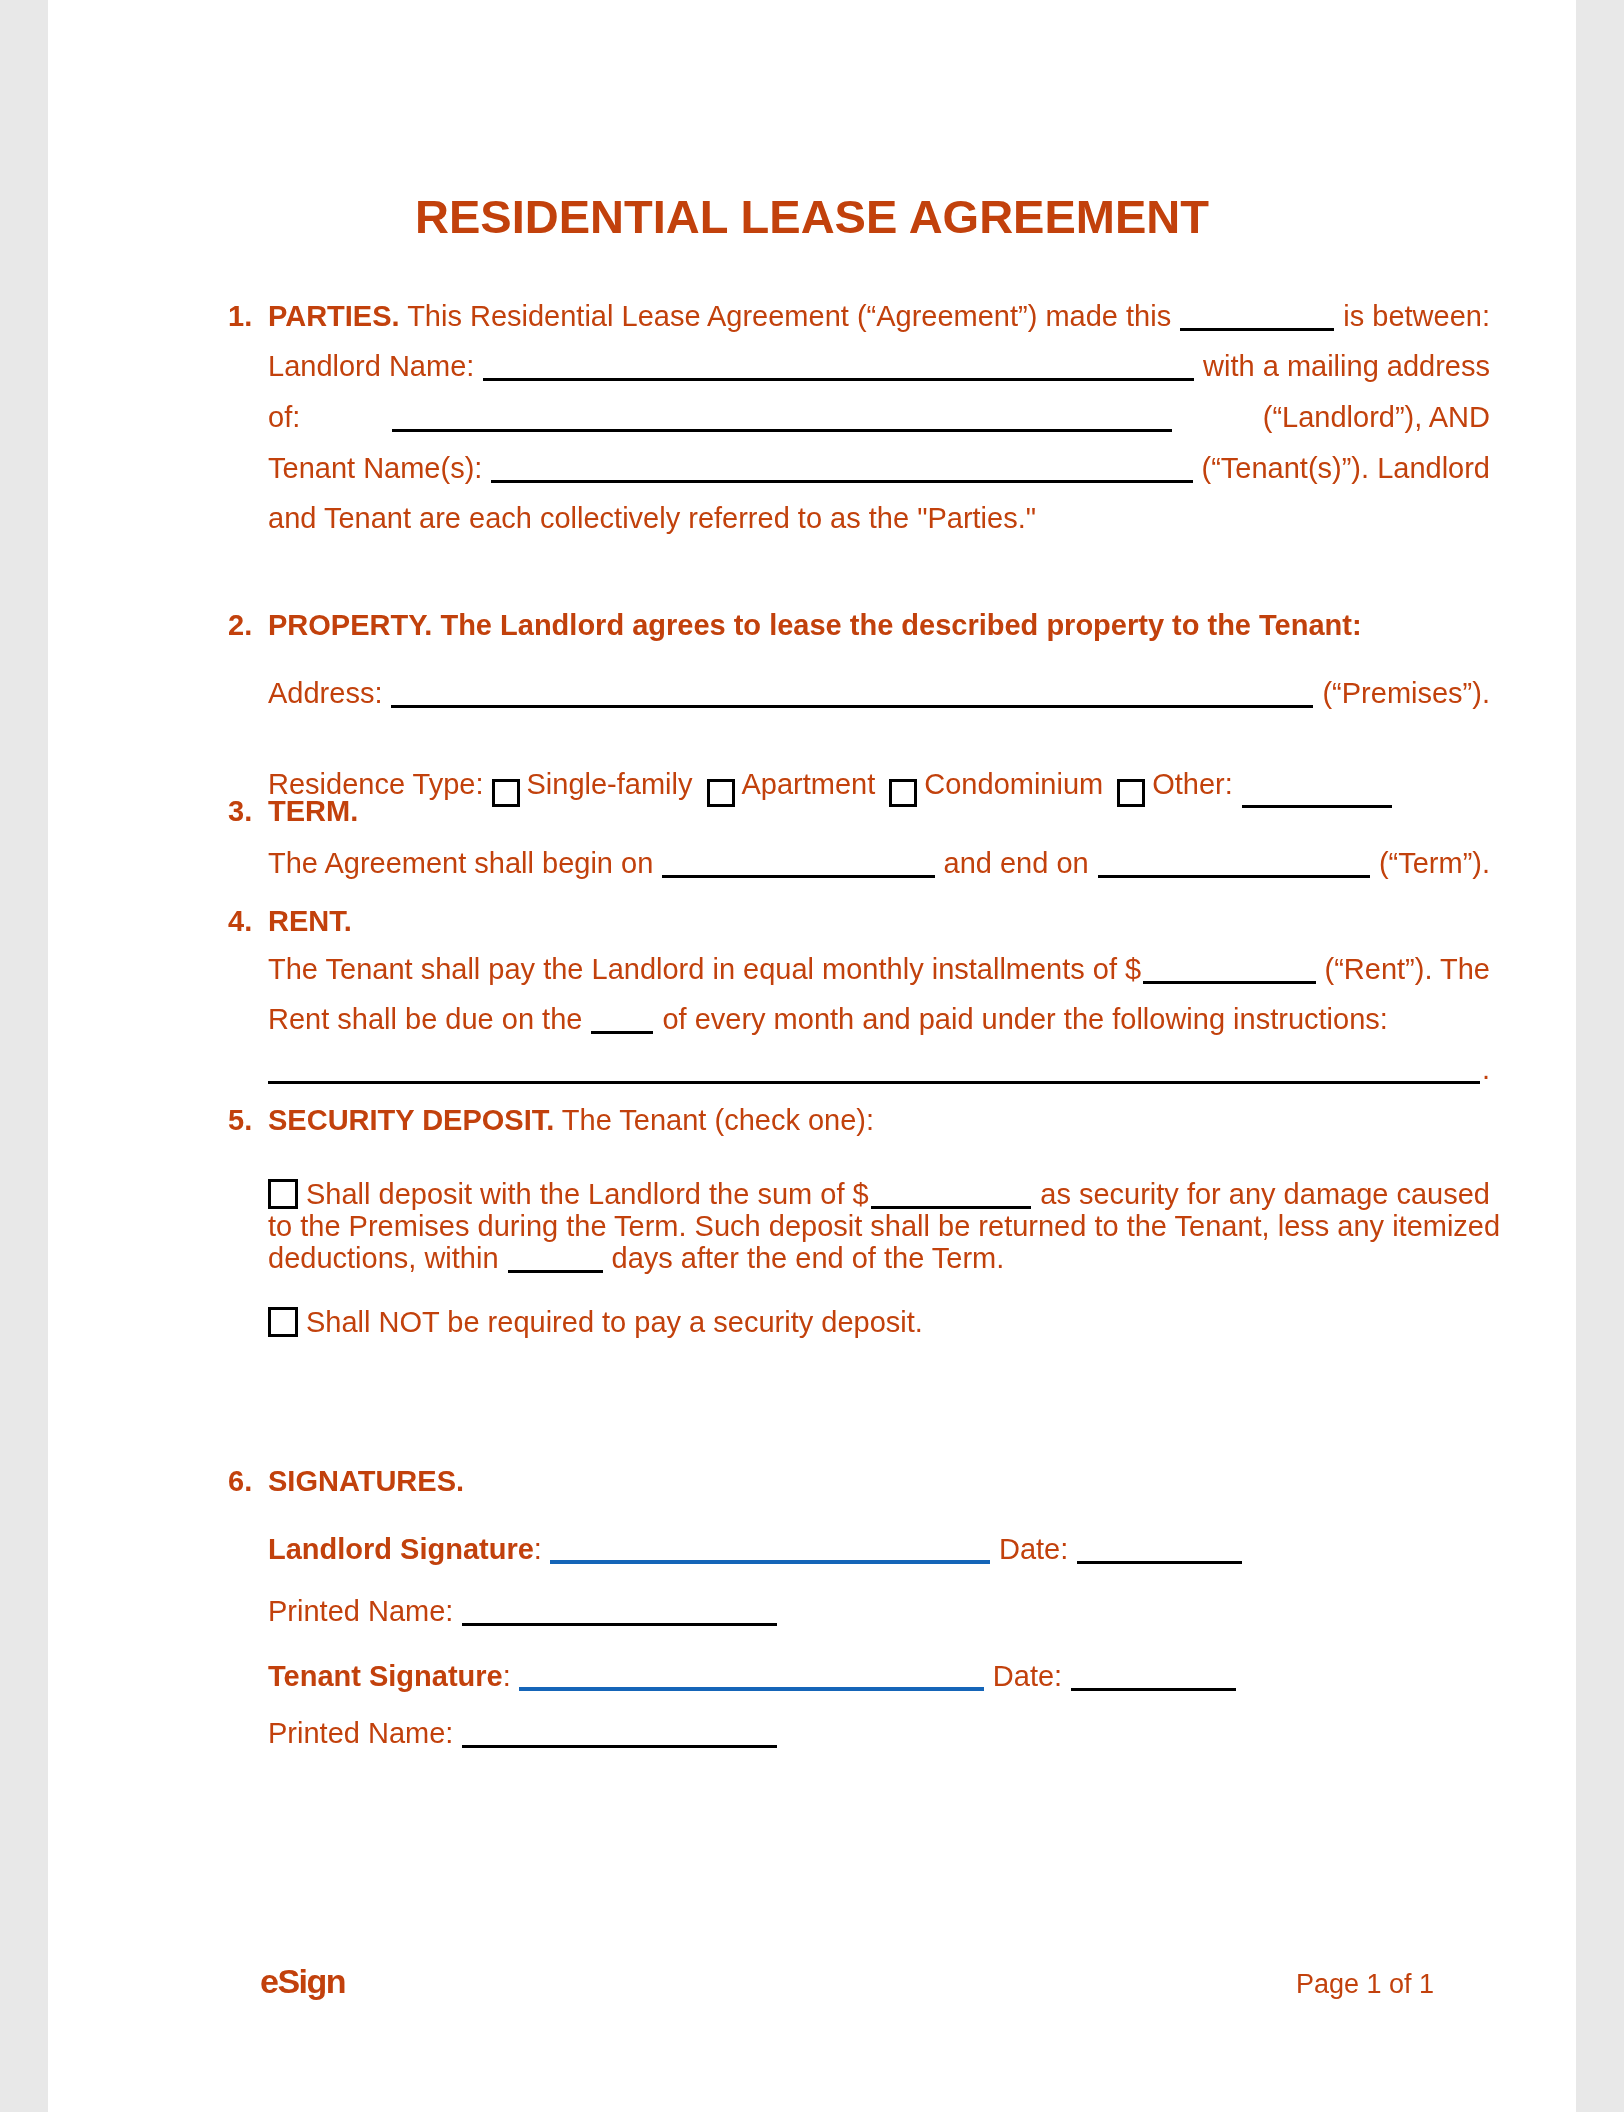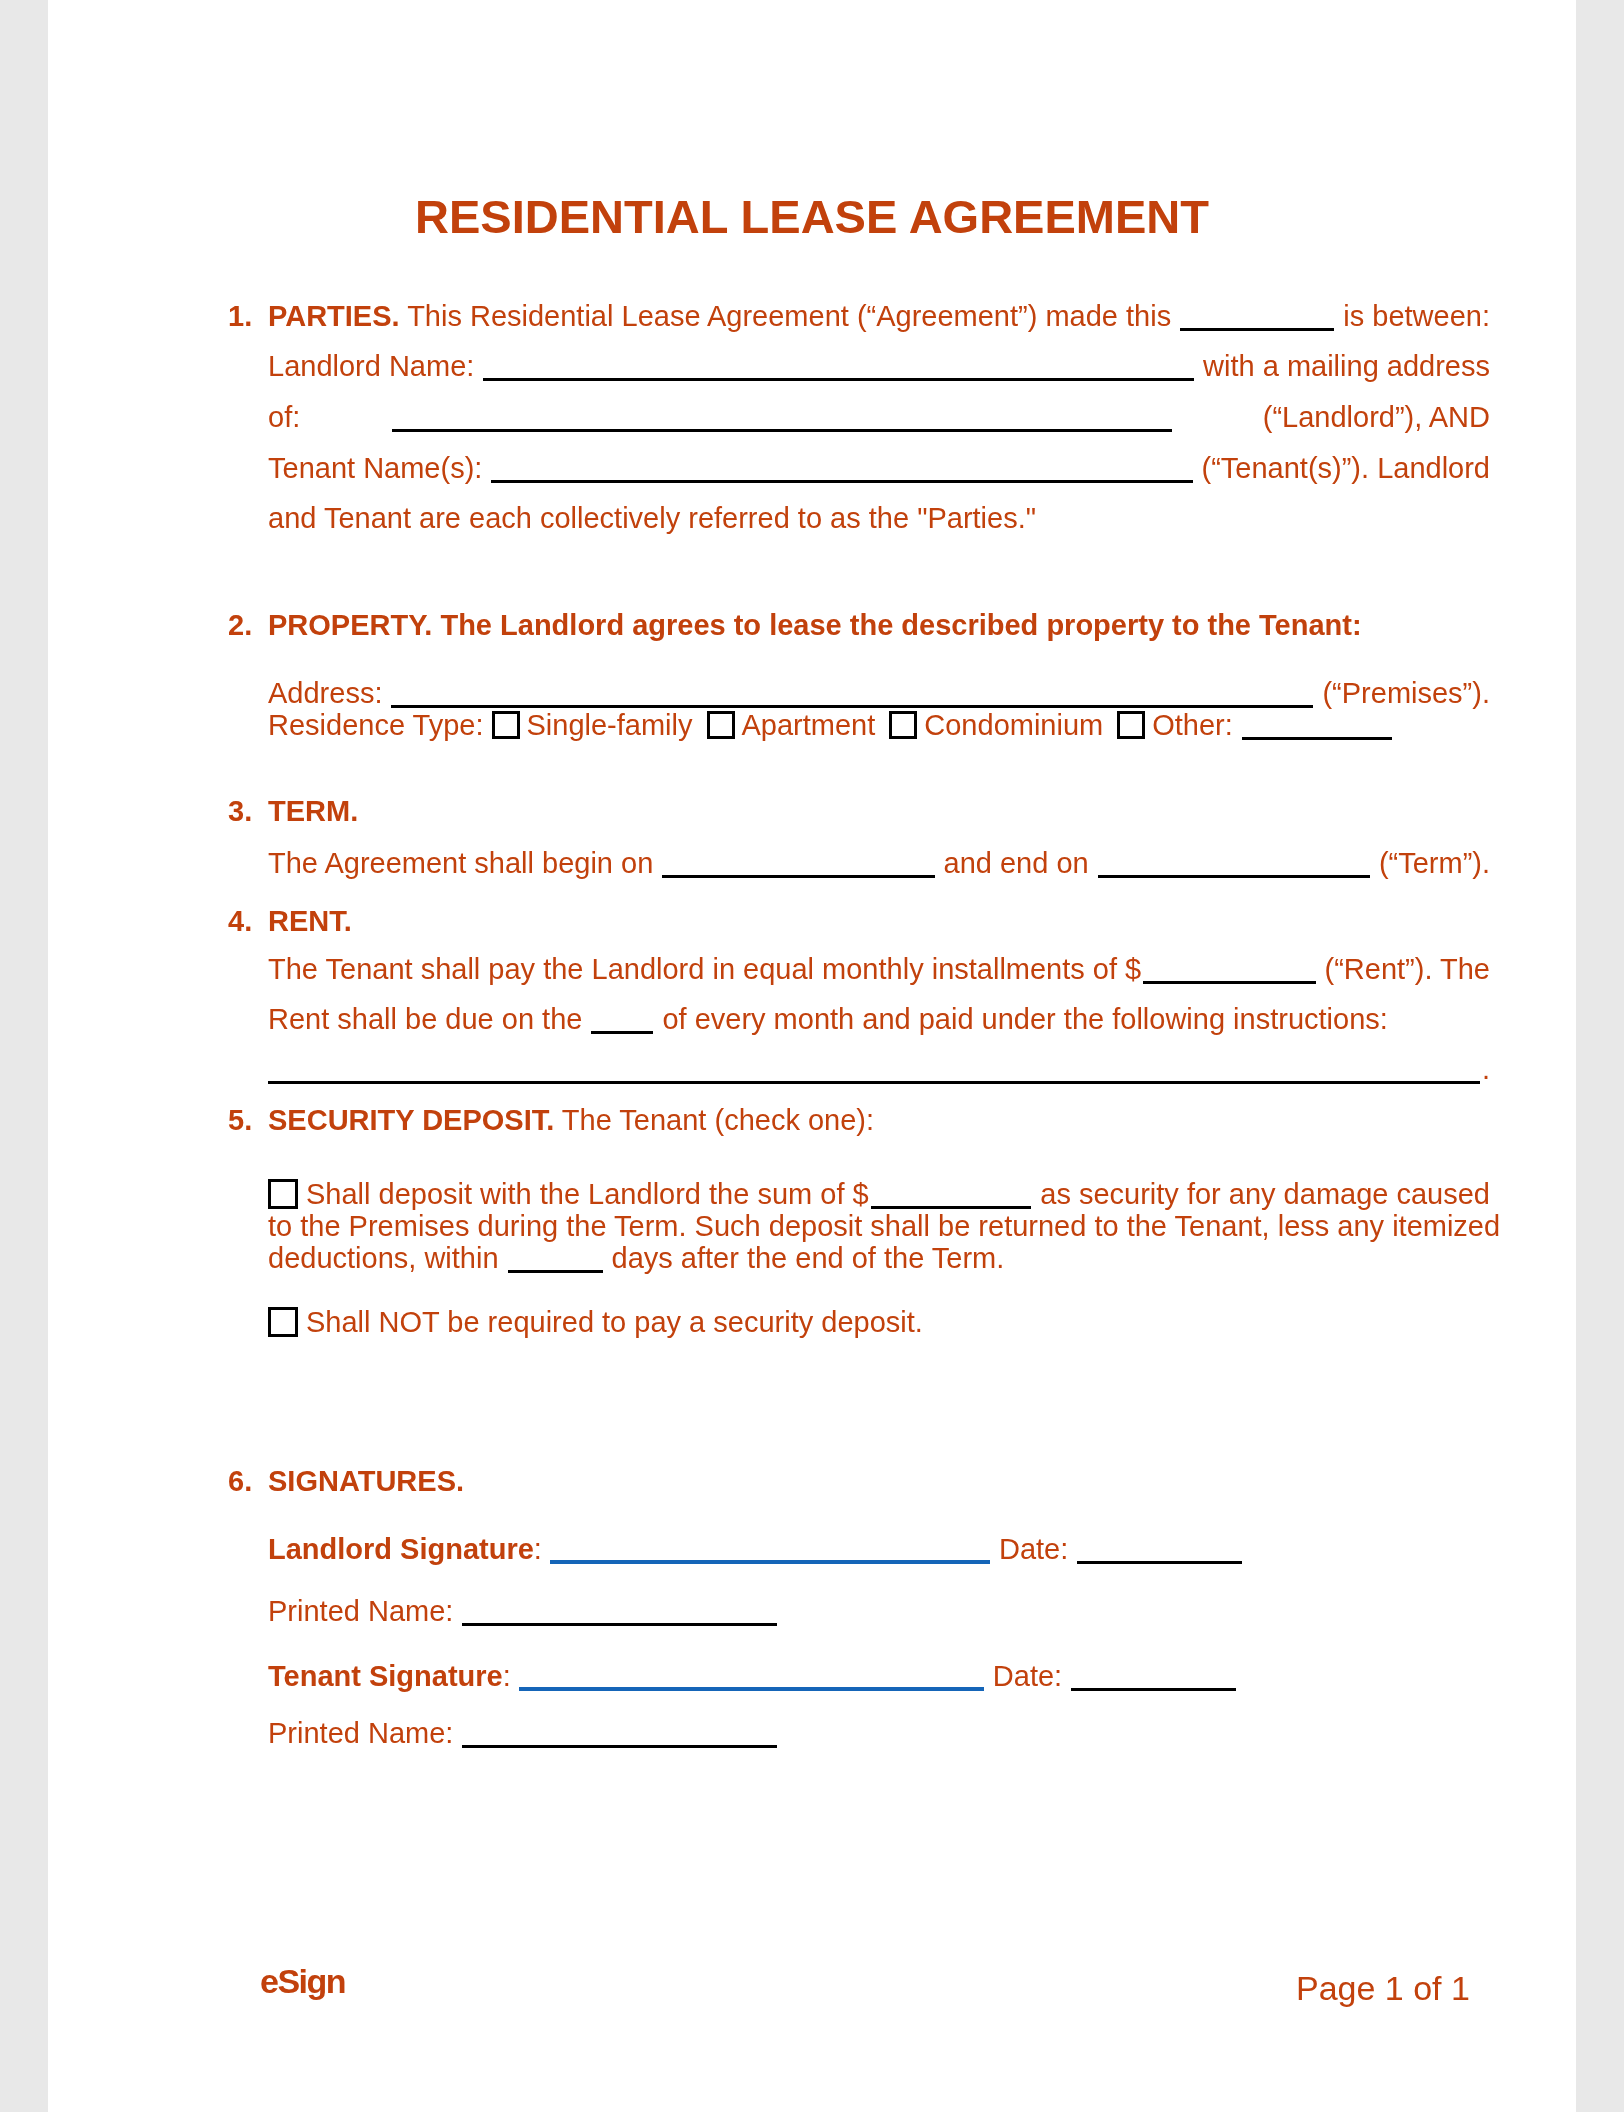--- a/index.html
+++ b/index.html
@@ -41,21 +41,21 @@
     transform:translateY(4px);
     margin-right:7px;
   }
   .cb.big { width:24px; height:24px; transform:translateY(5px); margin-right:8px; }
   .opt-gap { margin-left:14px; }
   .footer-brand {
     position:absolute; left:212px; top:1962px;
     font-size:34px; font-weight:bold; letter-spacing:-1.5px;
   }
   .footer-page {
-    position:absolute; left:1248px; top:1969px; font-size:34px;
+    position:absolute; left:1248px; top:1969px; font-size:27px;
   }
 </style>
 </head>
 <body>
 
 <div class="page">
 
   <div class="title">RESIDENTIAL LEASE AGREEMENT</div>
 
   <div class="content">
@@ -87,21 +87,21 @@
 
     <div class="line" style="top:606px;">
       <span class="num">2.</span>
       <span class="b">PROPERTY.</span><span class="b"> The Landlord agrees to lease the described property to the Tenant:</span>
     </div>
     <div class="line" style="top:674px;">
       <span>Address:</span>
       <span class="blank grow"></span>
       <span>(“Premises”).</span>
     </div>
-    <div class="line" style="top:706px;">
+    <div class="line" style="top:765px;align-items:flex-end;">
       <span>Residence Type:</span><span style="width:8px;"></span>
       <span class="cb"></span><span>Single-family</span>
       <span class="cb opt-gap"></span><span>Apartment</span>
       <span class="cb opt-gap"></span><span>Condominium</span>
       <span class="cb opt-gap"></span><span>Other:</span>
       <span class="blank" style="width:150px;"></span>
     </div>
 
     <div class="line" style="top:792px;">
       <span class="num">3.</span>

